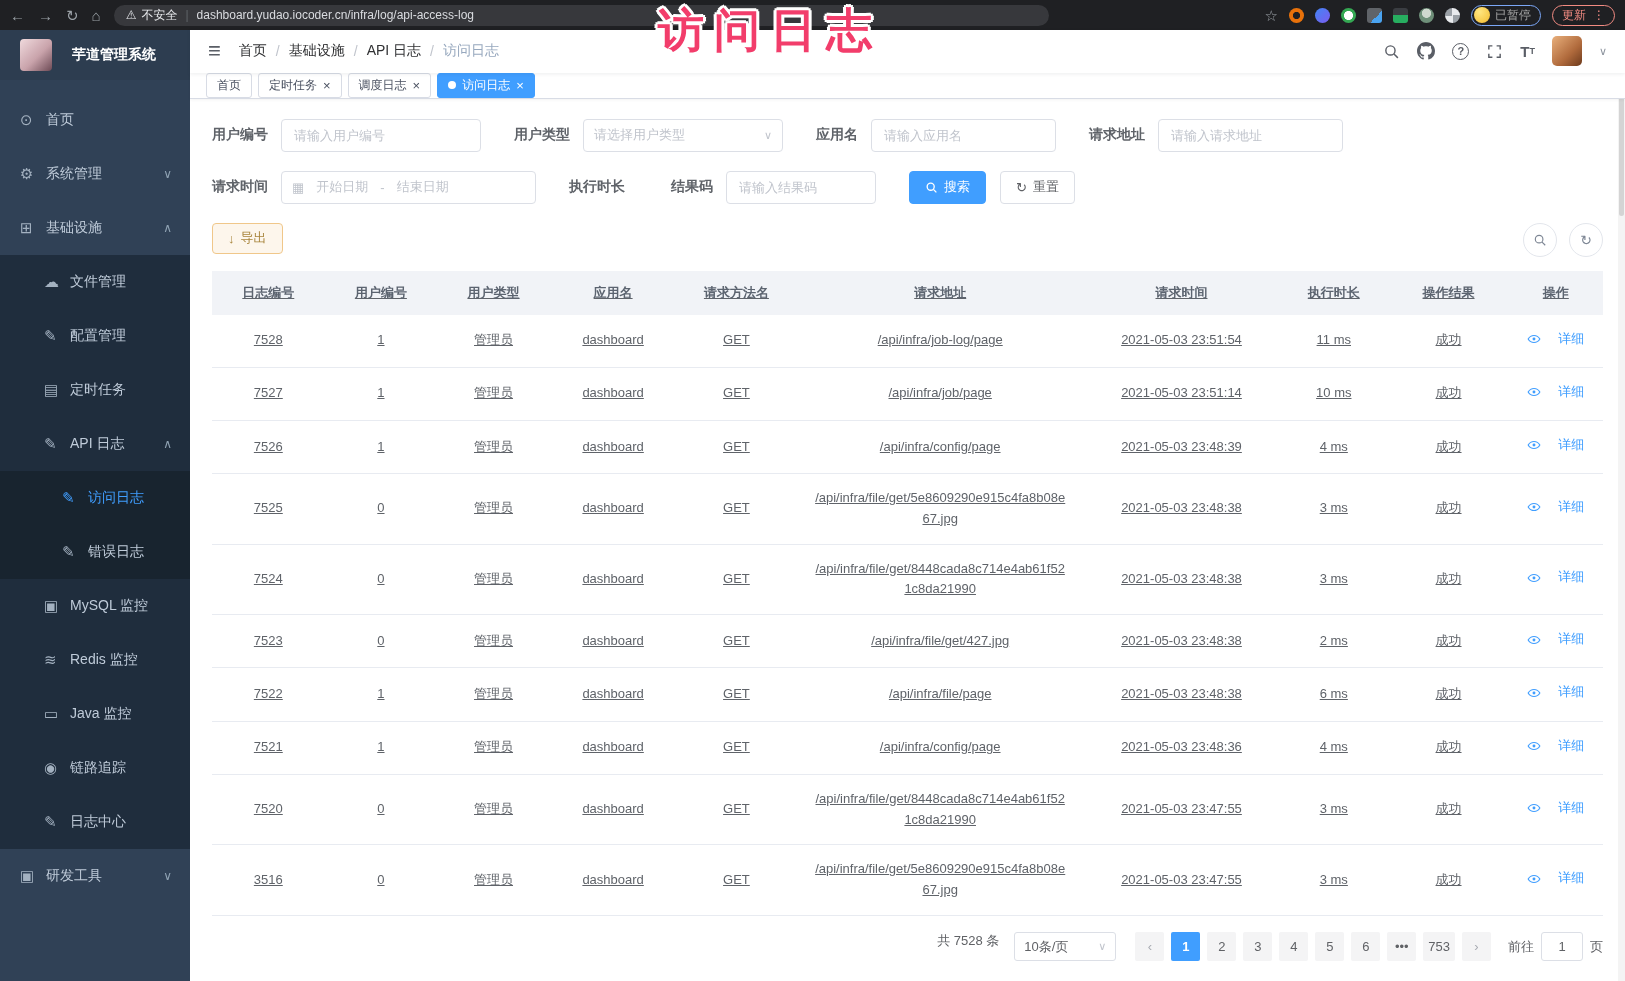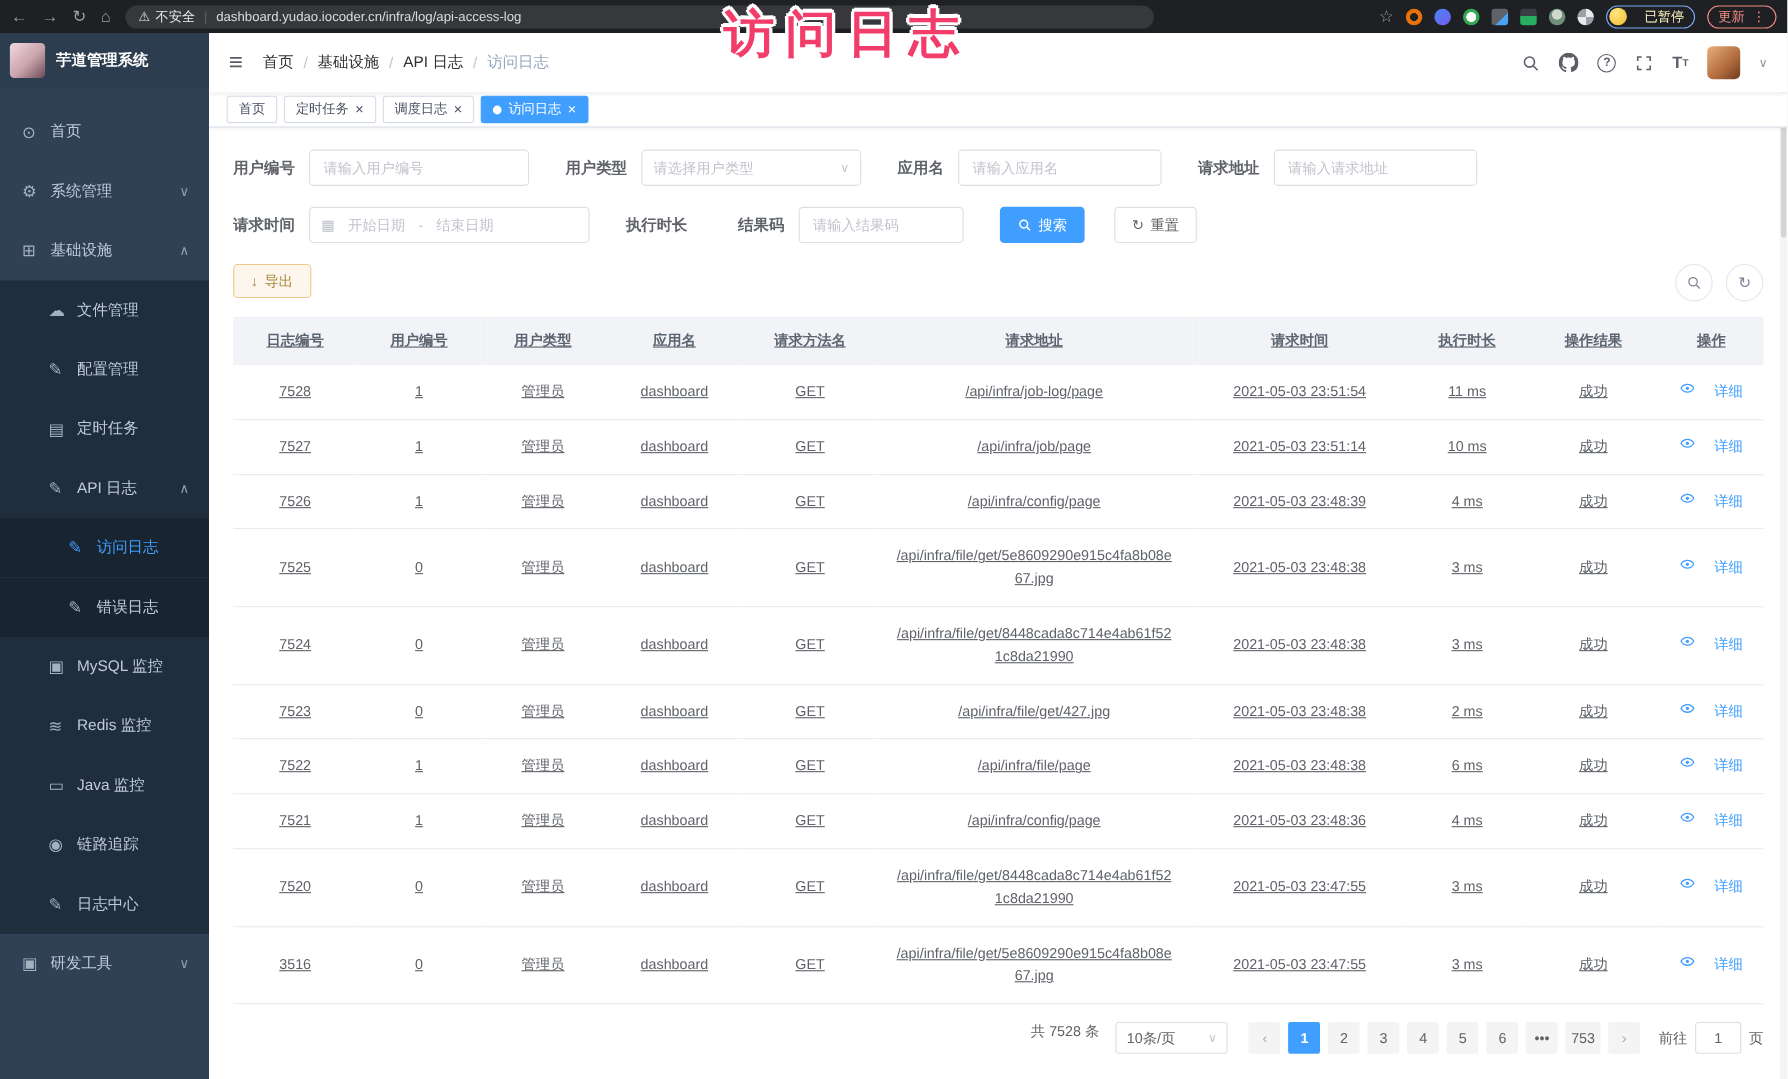--- a/index.html
+++ b/index.html
@@ -9,32 +9,32 @@
 
   
   .browser { height:30px; background:#1f2023; display:flex; align-items:center; padding:0 10px; gap:13px; }
   .b-ico { color:#9aa0a6; font-size:15px; line-height:1; cursor:pointer; }
   .urlbox { width:935px; height:21px; background:#37383c; border-radius:11px; display:flex; align-items:center; gap:8px; padding:0 12px; font-size:12px; color:#dadce0; }
   .sec { display:flex; align-items:center; gap:5px; color:#e8eaed; }
   .url-divider { color:#5f6368; }
   .b-right { margin-left:auto; display:flex; align-items:center; gap:11px; }
   .ext { width:15px; height:15px; border-radius:50%; display:inline-block; }
   .pill { height:21px; border-radius:11px; display:flex; align-items:center; font-size:12px; }
-  .paused { border:1.5px solid #7ba7f7; color:#fef9c3; gap:16px; padding:0 9px 0 2px; }
+  .paused { border:1.5px solid #7ba7f7; color:#a3a3a3; gap:5px; padding:0 9px 0 2px; }
   .emoji-face { width:16px; height:16px; border-radius:50%; background:radial-gradient(circle at 35% 30%,#ffe680,#f7c948 70%,#d69a1e); }
   .update { border:1.5px solid #f28b82; color:#f28b82; gap:7px; padding:0 9px; }
 
   
   .annotation { position:absolute; left:658px; top:0px; z-index:60; font-size:46px; font-weight:800; letter-spacing:10px; color:#f23d6b; font-family:"DejaVu Sans",sans-serif;
     text-shadow:-2px -2px 0 #fff,2px -2px 0 #fff,-2px 2px 0 #fff,2px 2px 0 #fff,0 3px 0 #fff,0 -3px 0 #fff,3px 0 0 #fff,-3px 0 0 #fff; }
 
   
   .app { display:flex; height:951px; }
   .sidebar { width:190px; flex-shrink:0; background:#304156; overflow:hidden; }
-  .logo-row { height:50px; display:flex; align-items:center; padding-left:9px; gap:10px; background:#2d3d50; }
+  .logo-row { height:50px; display:flex; align-items:center; padding-left:20px; gap:20px; background:#2d3d50; }
   .logo-img { width:32px; height:32px; border-radius:4px; background:linear-gradient(135deg,#f0dadd 0%,#c9a3ab 55%,#6d4a55 100%); }
   .logo-title { color:#fff; font-size:14px; font-weight:700; }
   .menu { padding-top:13px; }
   .side-item { height:54px; display:flex; align-items:center; color:#bfcbd9; font-size:14px; cursor:pointer; position:relative; }
   .side-item .mi { width:26px; font-size:15px; color:#a3b1c0; flex-shrink:0; }
   .lvl1 { padding-left:20px; }
   .lvl2 { padding-left:44px; background:#1f2d3d; }
   .lvl3 { padding-left:62px; background:#18242f; }
   .side-item.active, .side-item.active .mi { color:#409eff; }
   .chev { position:absolute; right:18px; font-size:12px; color:#8fa2b3; }
@@ -70,31 +70,31 @@
   .f-label { font-size:14px; font-weight:700; color:#5f6369; margin-right:13px; white-space:nowrap; }
   .f-input { height:33px; border:1px solid #dcdfe6; border-radius:4px; padding:0 12px; font-size:13px; color:#606266; outline:none; font-family:inherit; }
   .f-input::placeholder { color:#c0c4cc; }
   .w200 { width:200px; } .w185 { width:185px; } .w230 { width:230px; } .w190 { width:150px; }
   .f-select { width:200px; height:33px; border:1px solid #dcdfe6; border-radius:4px; display:flex; align-items:center; justify-content:space-between; padding:0 10px; color:#c0c4cc; font-size:13px; cursor:pointer; }
   .f-select .caret { color:#c0c4cc; }
   .date-range { width:255px; height:33px; border:1px solid #dcdfe6; border-radius:4px; display:flex; align-items:center; gap:12px; padding:0 10px; color:#c0c4cc; font-size:13px; cursor:pointer; }
   .btn { height:33px; border-radius:4px; font-size:13px; display:inline-flex; align-items:center; gap:6px; padding:0 15px; cursor:pointer; border:1px solid #dcdfe6; background:#fff; color:#606266; font-family:inherit; }
   .btn-primary { background:#409eff; border-color:#409eff; color:#fff; }
   .btn-warning { background:#fdf6ec; border-color:#f0c78a; color:#a8853c; height:31px; }
-  .mr12 { margin-right:27px;text-align:right; }
+  .mr12 { margin-right:14px;text-align:right; }
 
   .table-tools { display:flex; justify-content:space-between; align-items:flex-start; margin-bottom:14px; }
   .round-btns { display:flex; }
   .round-btn { width:34px; height:34px; border-radius:50%; border:1px solid #e3e6ec; display:flex; align-items:center; justify-content:center; color:#7d8694; background:#fff; margin-left:12px; cursor:pointer; font-size:14px; }
 
   table { width:100%; border-collapse:collapse; font-size:13px; color:#5f6369;text-decoration:underline; }
   thead th { background:#f1f3f7; height:44px; font-weight:700; color:#5c6470; text-align:center; font-size:13px; }
   tbody td { text-align:center; padding:14px 4px; border-bottom:1px solid #e8ebf1; line-height:1.6; }
   .url-wrap { max-width:252px; word-break:break-all; margin:0 auto; }
-  .link { color:#409eff; display:inline-flex; gap:17px; cursor:pointer; text-decoration:none; }
+  .link { color:#409eff; display:inline-flex; align-items:center; gap:17px; cursor:pointer; text-decoration:none; }
 
   
   .pagination { display:flex; justify-content:flex-end; align-items:flex-start; margin-top:16px; font-size:13px; color:#606266; gap:9px; padding-bottom:20px; }
   .ptotal { margin-right:6px; }
   .psize { width:102px; height:29px; border:1px solid #dcdfe6; border-radius:3px; display:flex; align-items:center; justify-content:space-between; padding:0 9px; color:#606266; cursor:pointer; margin-right:10px; }
   .psize .caret { color:#c0c4cc; }
   .pager { display:flex; align-items:center; gap:7px; }
   .pbtn { min-width:29px; height:29px; border-radius:2px; background:#f4f4f5; color:#606266; display:flex; align-items:center; justify-content:center; padding:0 5px; cursor:pointer; font-size:13px; }
   .pbtn.active { background:#409eff; color:#fff; font-weight:700; }
   .pbtn.arrow { color:#a8abb2; }

